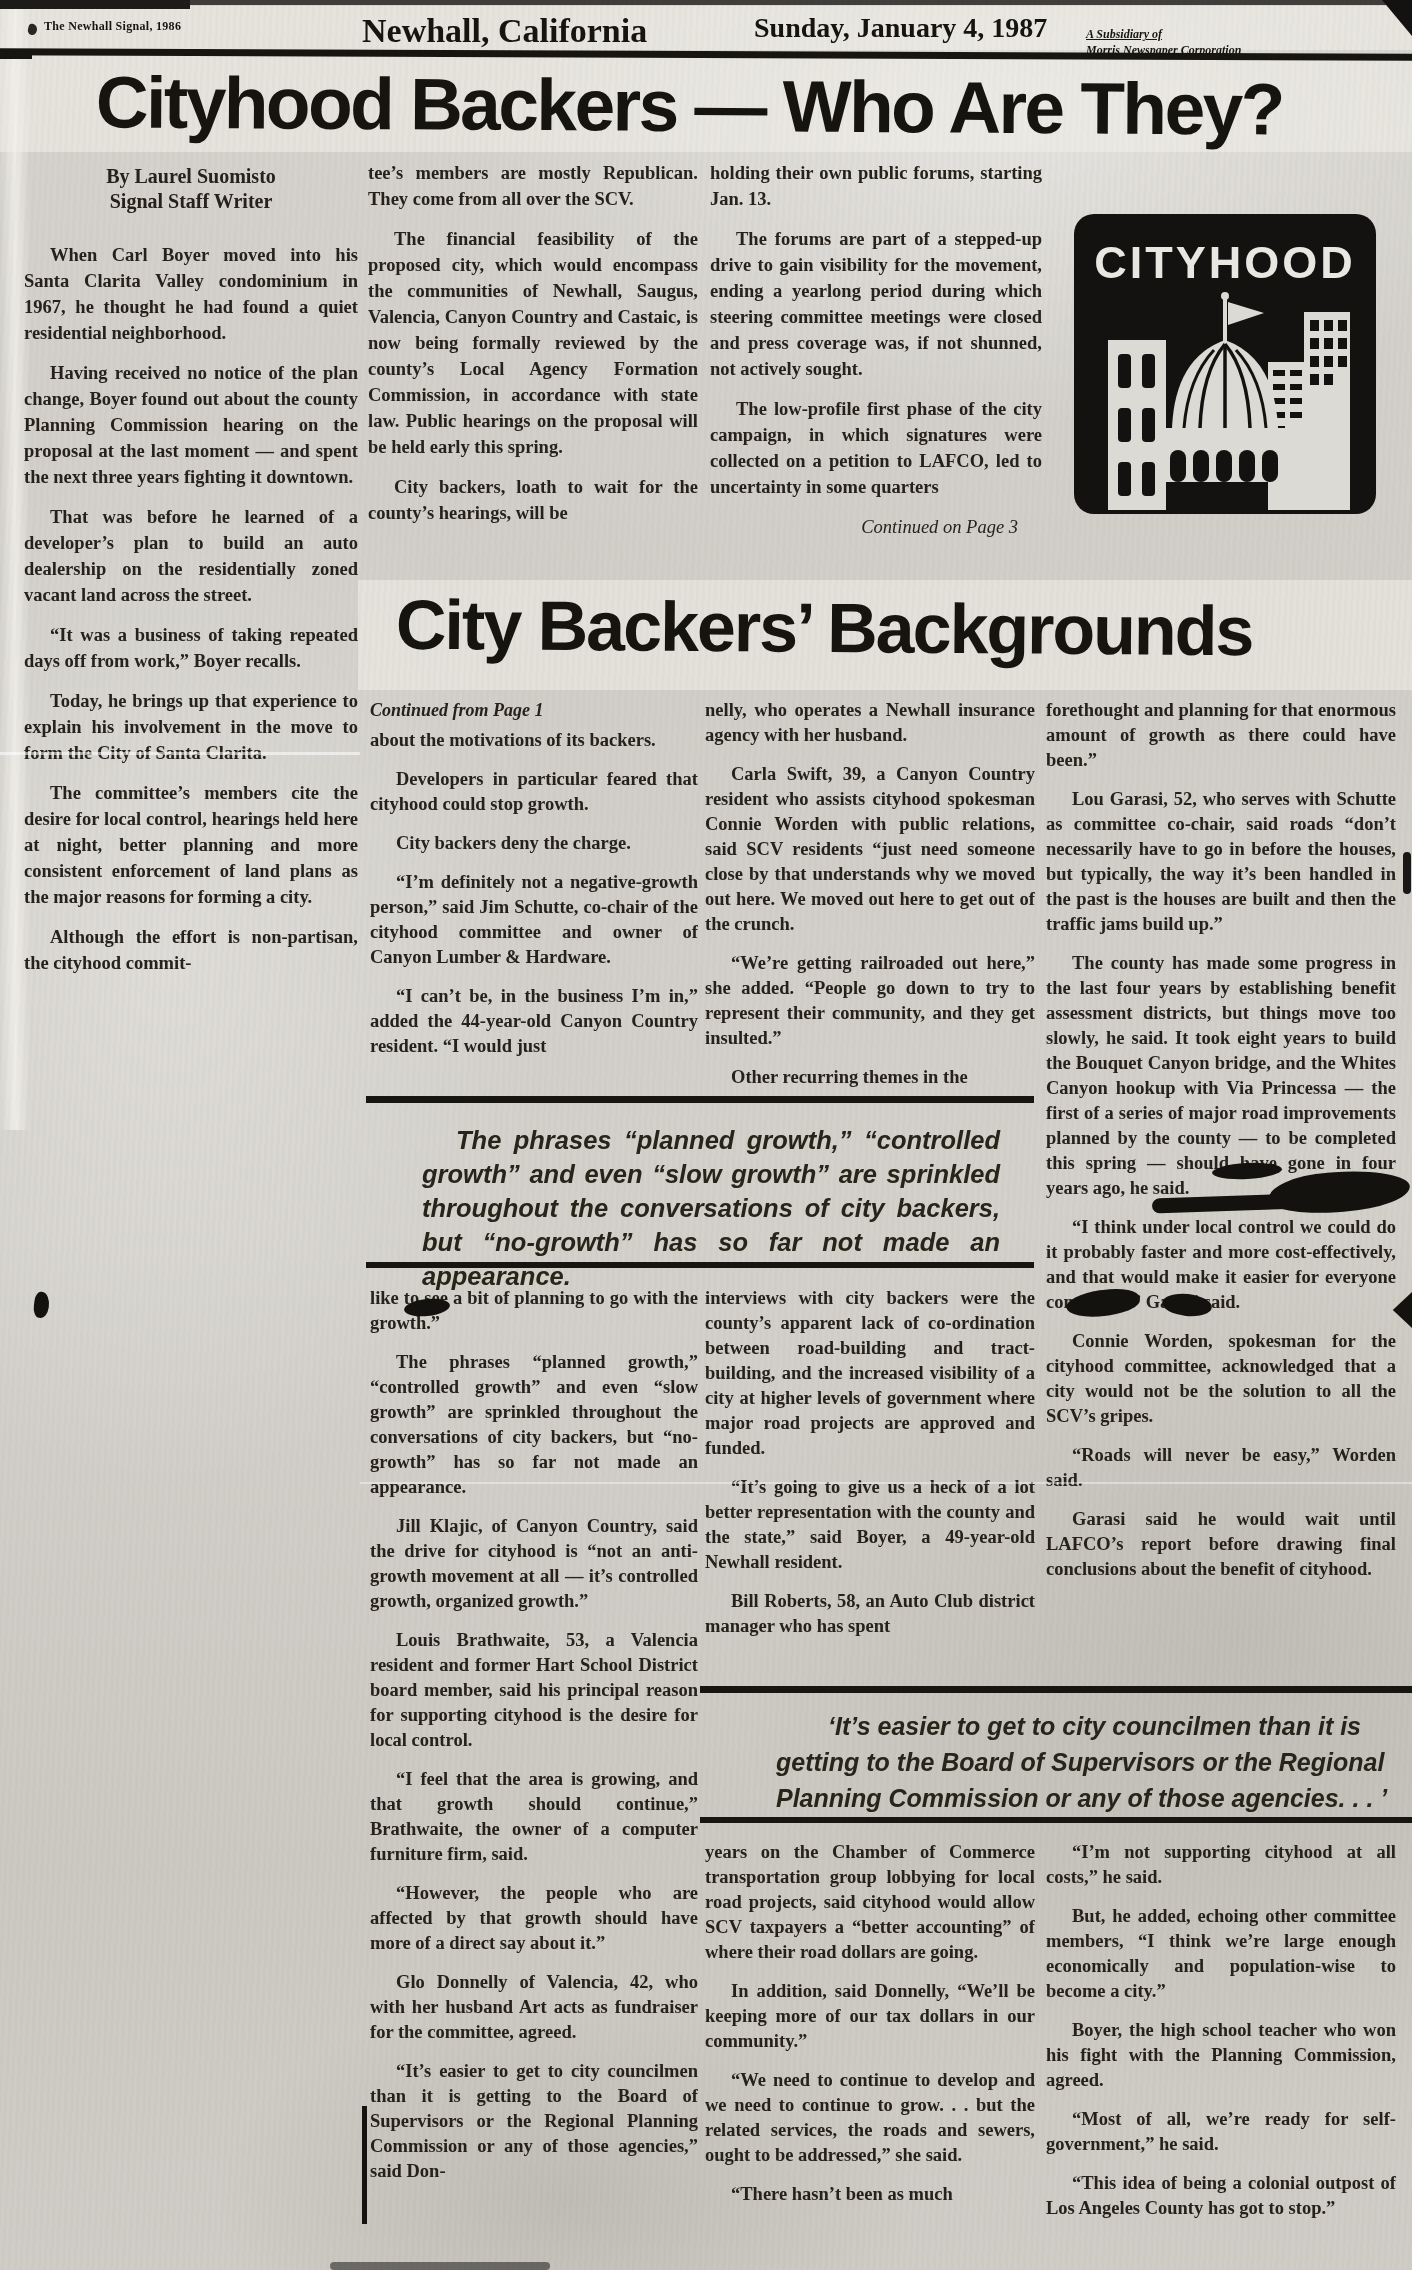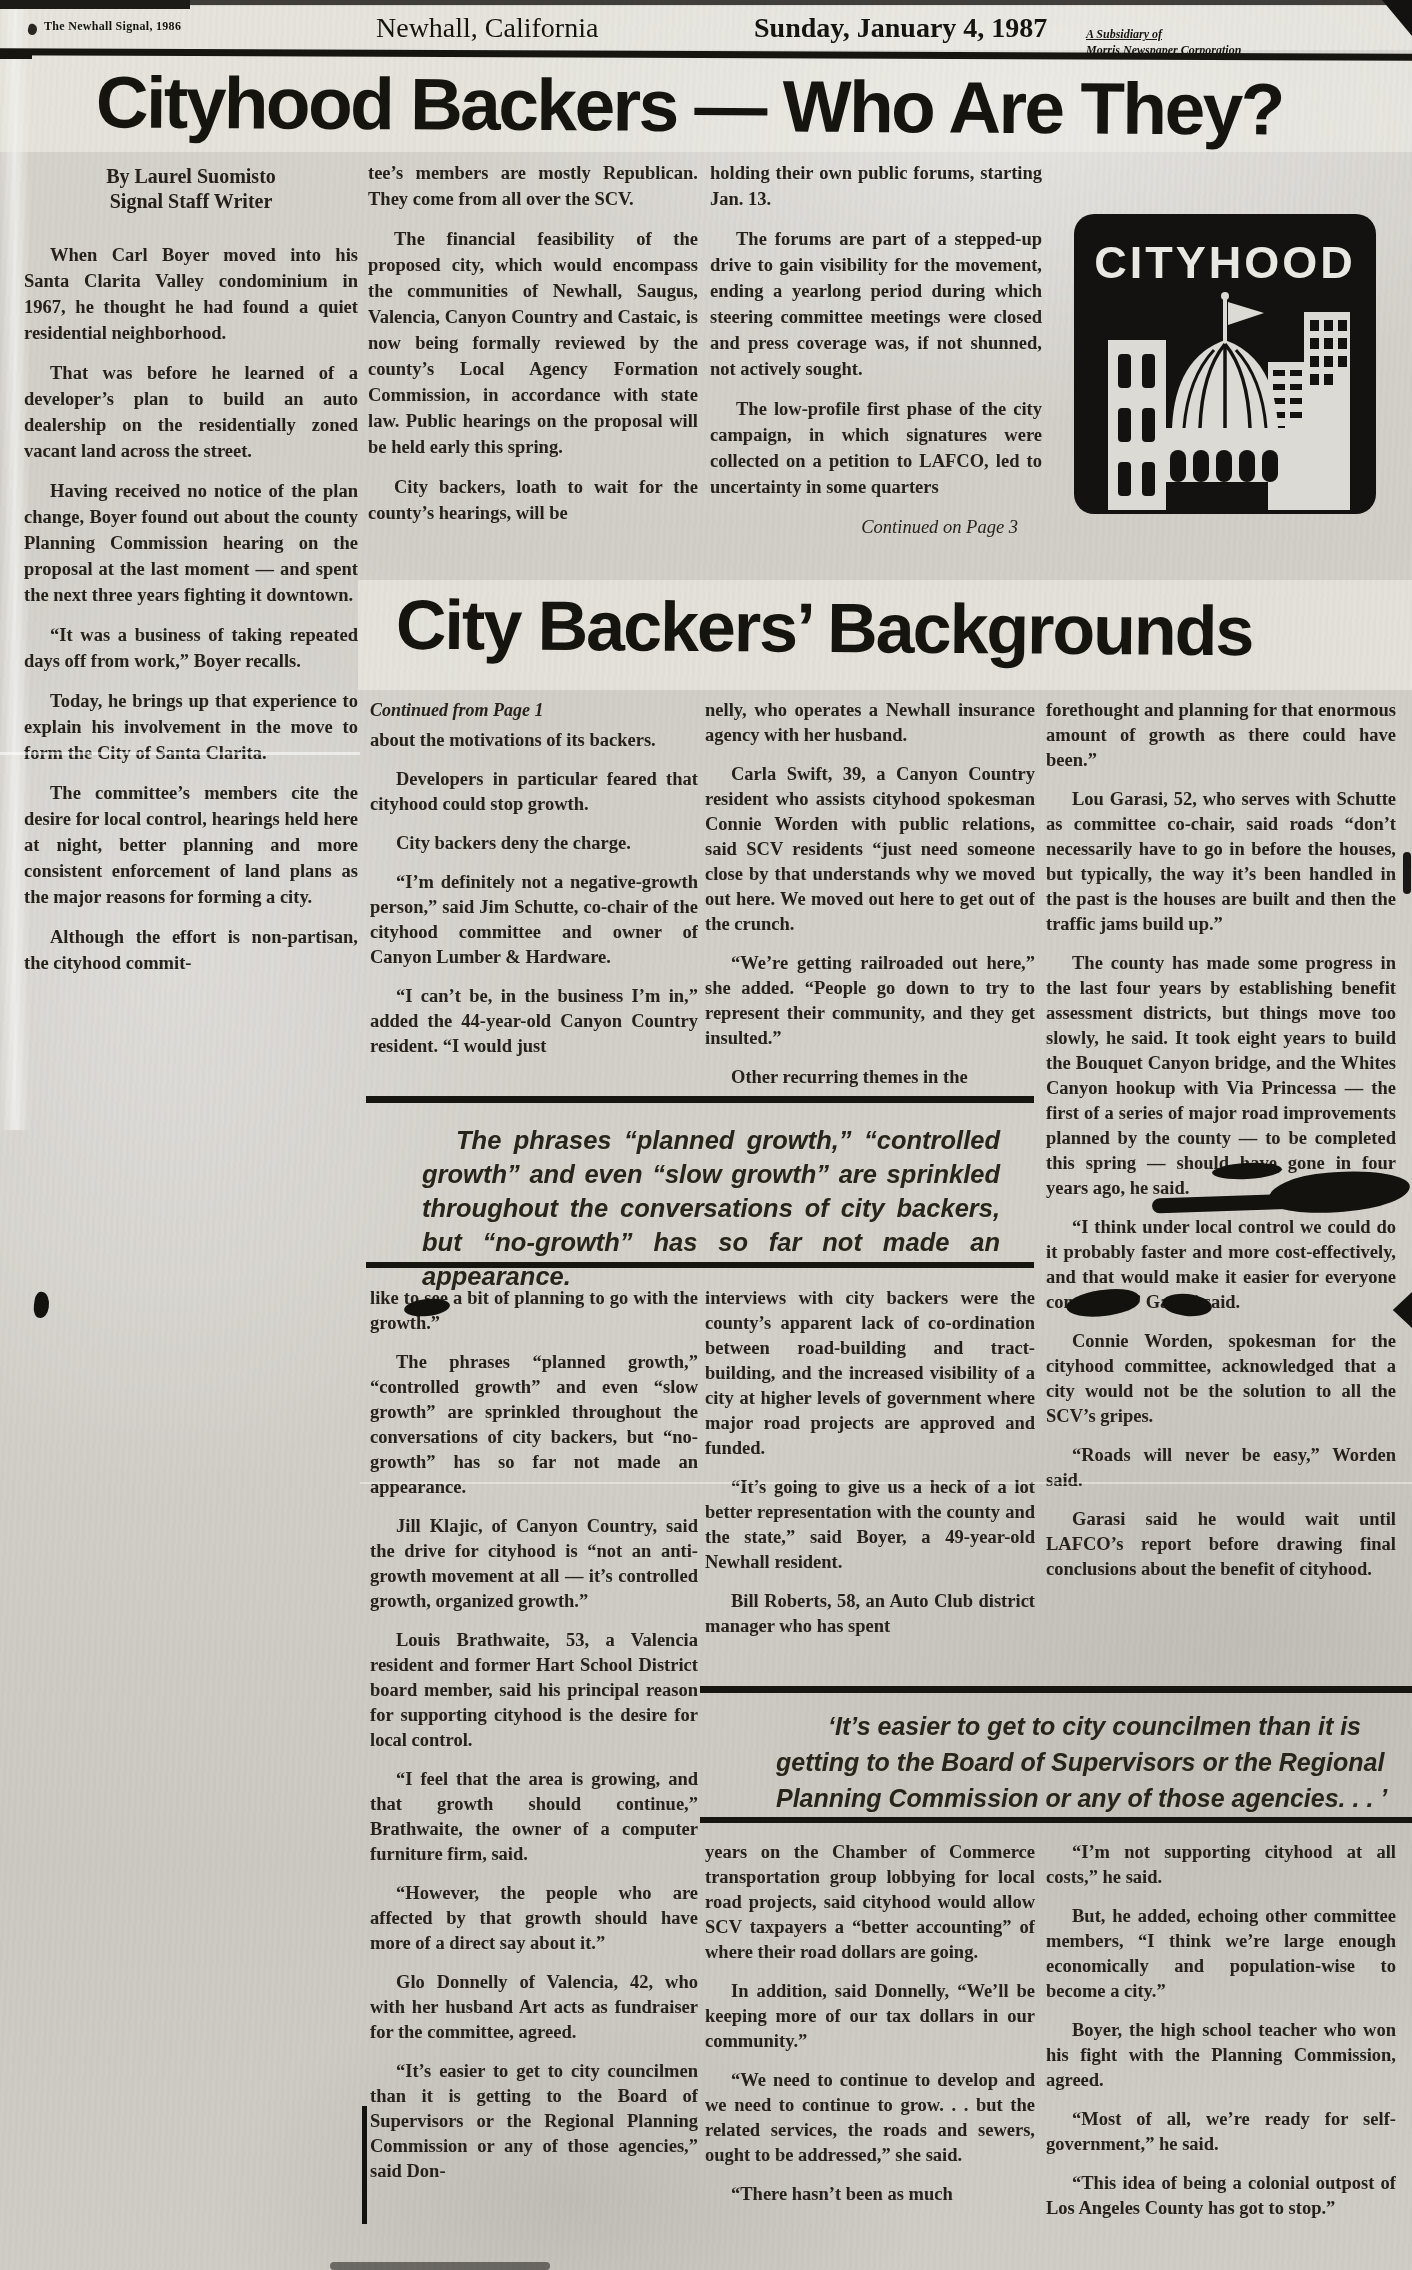--- a/index.html
+++ b/index.html
@@ -19,21 +19,21 @@
 
   .band { position:absolute; z-index:0; background:rgba(242,240,234,0.55); }
   .band0 { top:6px; left:0; width:1412px; height:44px; }
   .band1 { top:56px; left:0; width:1412px; height:96px; }
   .band2 { top:580px; left:358px; width:1054px; height:110px; }
 
   
   .masthead { position:absolute; top:10px; left:28px; right:10px; height:42px; color:#16140f; z-index:2; }
   .mh-mark { position:absolute; left:0; top:14px; width:9px; height:11px; background:#2a2722; border-radius:40% 60% 50% 50%; transform:rotate(14deg); }
   .mh-name { position:absolute; left:16px; top:9px; font-size:12px; font-weight:700; letter-spacing:0.3px; }
-  .mh-city { position:absolute; left:348px; top:2px; font-size:28px; font-weight:400; }
+  .mh-city { position:absolute; left:334px; top:2px; font-size:34px; font-weight:700; }
   .mh-date { position:absolute; left:726px; top:2px; font-size:28px; font-weight:700; }
   .mh-sub  { position:absolute; left:1058px; top:16px; width:250px; font-size:12px; font-style:italic; font-weight:700; line-height:1.35;text-decoration:underline; }
   .mh-rule { position:absolute; top:51px; left:0; width:1412px; height:7px; background:#17150f; transform:rotate(0.22deg); z-index:2; }
 
   
   .headline { position:absolute; z-index:2; font-family:"Liberation Sans", sans-serif; font-weight:700; color:#16140f; white-space:nowrap; }
   .headline1 { top:64px; left:96px; font-size:73px; letter-spacing:-2.5px; transform:rotate(0.35deg); }
   .headline2 { top:588px; left:396px; font-size:70px; letter-spacing:-2px; transform:rotate(0.45deg); }
 
   
@@ -115,22 +115,22 @@
 
   <h1 class="headline headline1">Cityhood Backers — Who Are They?</h1>
 
   <section class="col a1 a1c1">
     <div class="byline">
       <div>By Laurel Suomisto</div>
       <div>Signal Staff Writer</div>
     </div>
     <div>
         <p>When Carl Boyer moved into his Santa Clarita Valley condominium in 1967, he thought he had found a quiet residential neighborhood.</p>
+        <p>Having received no notice of the plan change, Boyer found out about the county Planning Commission hearing on the proposal at the last moment — and spent the next three years fighting it downtown.</p>
         <p>That was before he learned of a developer’s plan to build an auto dealership on the residentially zoned vacant land across the street.</p>
-        <p>Having received no notice of the plan change, Boyer found out about the county Planning Commission hearing on the proposal at the last moment — and spent the next three years fighting it downtown.</p>
         <p>“It was a business of taking repeated days off from work,” Boyer recalls.</p>
         <p>Today, he brings up that experience to explain his involvement in the move to form the City of Santa Clarita.</p>
         <p>The committee’s members cite the desire for local control, hearings held here at night, better planning and more consistent enforcement of land plans as the major reasons for forming a city.</p>
         <p>Although the effort is non-partisan, the cityhood commit-</p>
       </div>
   </section>
 
   <section class="col a1 a1c2">
     <div>
         <p class="flush">tee’s members are mostly Republican. They come from all over the SCV.</p>

